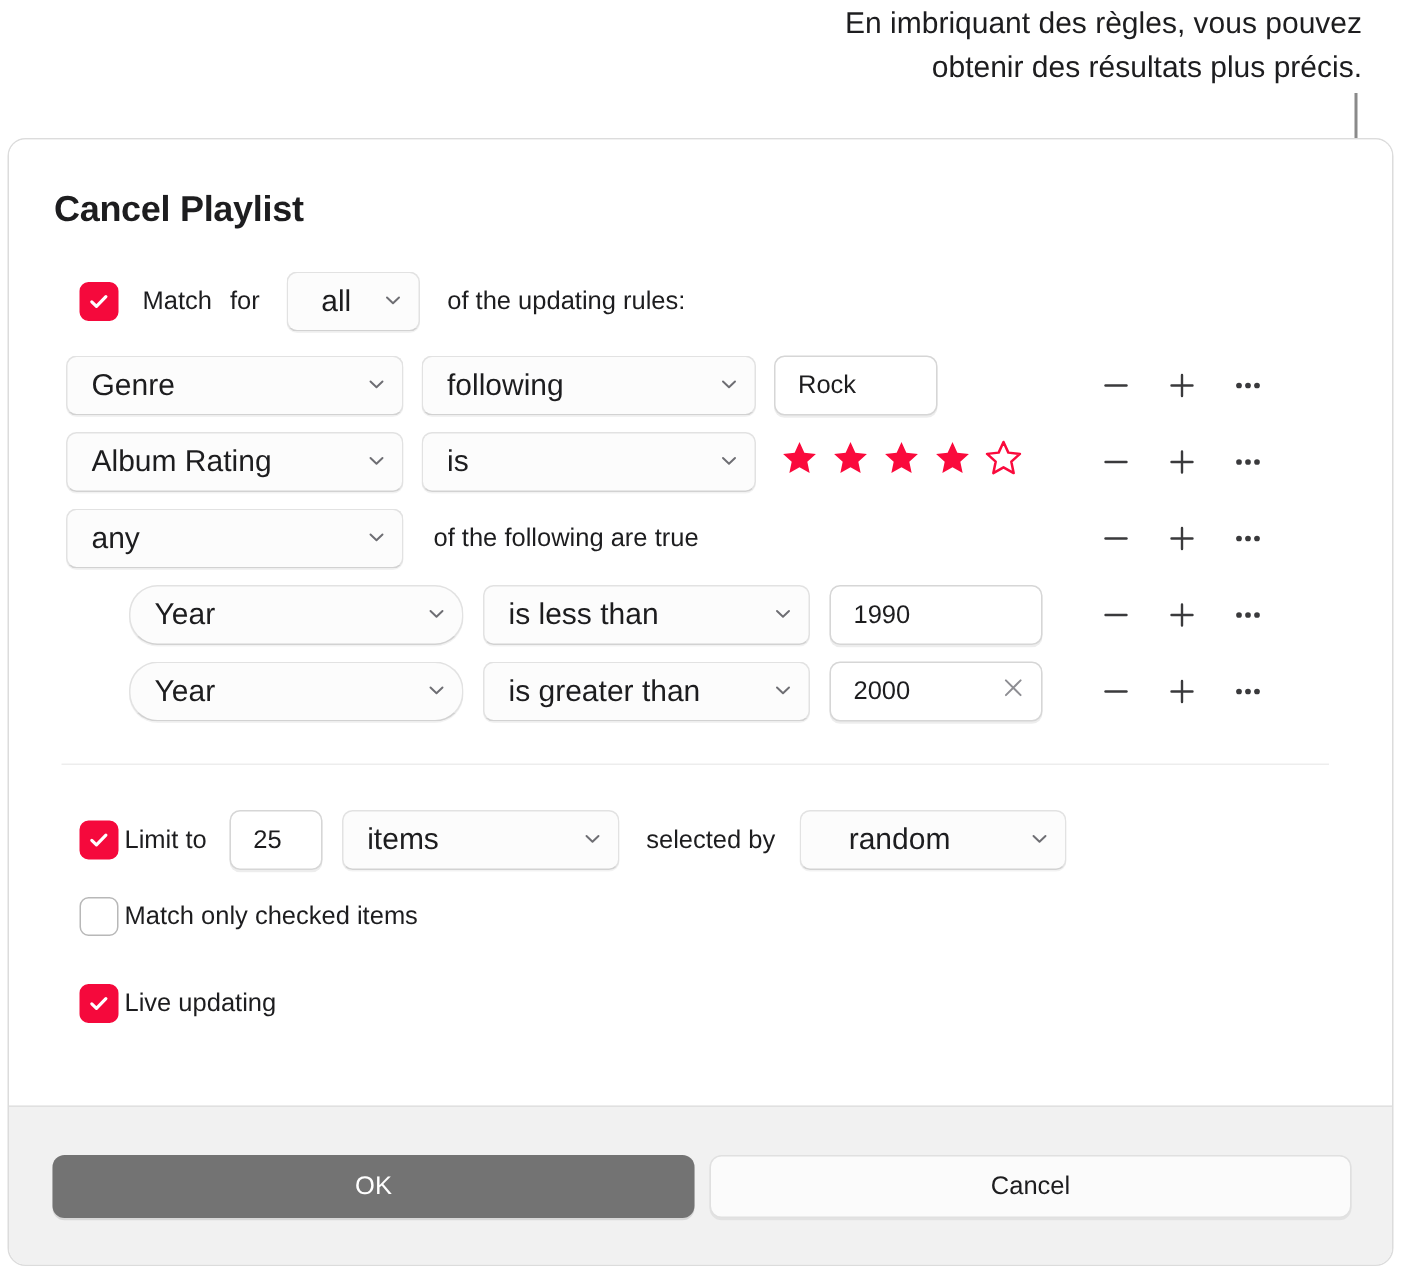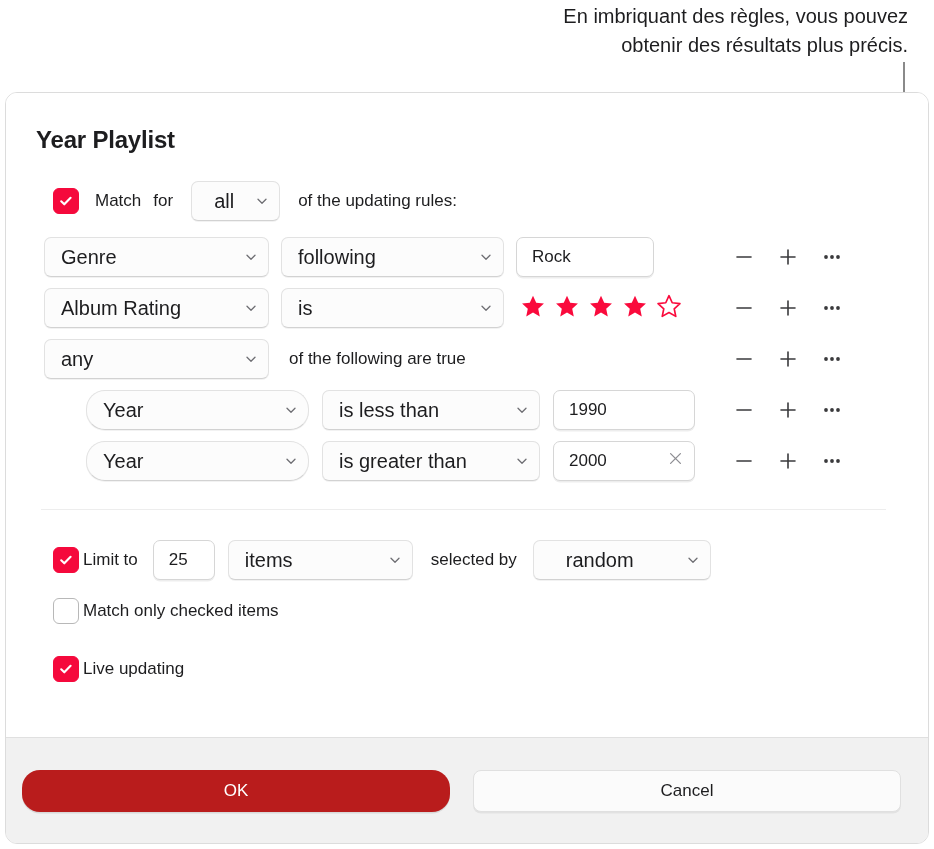--- a/index.html
+++ b/index.html
@@ -142,21 +142,21 @@
   .match-row .sel-all { width: 89px; margin-left: 18px; padding-left: 22px; }
   .match-row .lbl-tail { margin-left: 18px; }
 
   
   .rule-row { position: absolute; left: 38px; display: flex; align-items: center; }
   .rule-row.indent { left: 80px; }
   .col-field { width: 225px; }
   .col-field.nested { width: 223px; border-radius: 19px; }
   .col-op { width: 223px; margin-left: 12px; }
   .col-op.nested { width: 218px; margin-left: 13px; }
-  .col-val { width: 138px; margin-left: 12px; }
+  .col-val { width: 109px; margin-left: 12px; }
   .col-val.nested { width: 142px; margin-left: 13px; }
 
   .stars { display: flex; align-items: center; gap: 8px; margin-left: 16px; }
 
   .row-actions {
     position: absolute;
     display: flex;
     align-items: center;
   }
   .act {
@@ -197,26 +197,25 @@
     top: 32px;
     height: 42px;
     border-radius: 8px;
     display: flex;
     align-items: center;
     justify-content: center;
     font-size: 17px;
     cursor: pointer;
   }
   .btn-ok {
-    left: 16px;
+    left: 29px;
     width: 428px;
-    background: #b91c1c;
+    background: #737373;
     color: #ffffff;
     box-shadow: 0 1.5px 0 rgba(0,0,0,0.10);
-    border-radius: 18px;
   }
   .btn-cancel {
     left: 467px;
     width: 428px;
     background: #fbfbfb;
     color: #1d1d1f;
     border: 1px solid #e0e0e0;
     box-shadow: 0 1.5px 0 rgba(0,0,0,0.06);
   }
 </style>
@@ -228,21 +227,21 @@
   <div>obtenir des résultats plus précis.</div>
 </div>
 <div class="callout-line"></div>
 <div class="callout-bracket"></div>
 <div class="callout-stub"></div>
 
 <div class="dialog">
 
   <div class="dialog-body">
 
-    <div class="title">Year Playlist</div>
+    <div class="title">Cancel Playlist</div>
 
     <div class="match-row">
       <div class="checkbox on">
         <svg width="16" height="16" viewBox="0 0 16 16">
           <path d="M3.2 8.3 L6.3 11.3 L12.6 4.8" fill="none" stroke="#ffffff" stroke-width="2.1" stroke-linecap="round" stroke-linejoin="round"></path>
         </svg>
       </div>
       <span class="plain-label lbl-match">Match</span>
       <span class="plain-label lbl-for">for</span>
       <div class="select sel-all">

